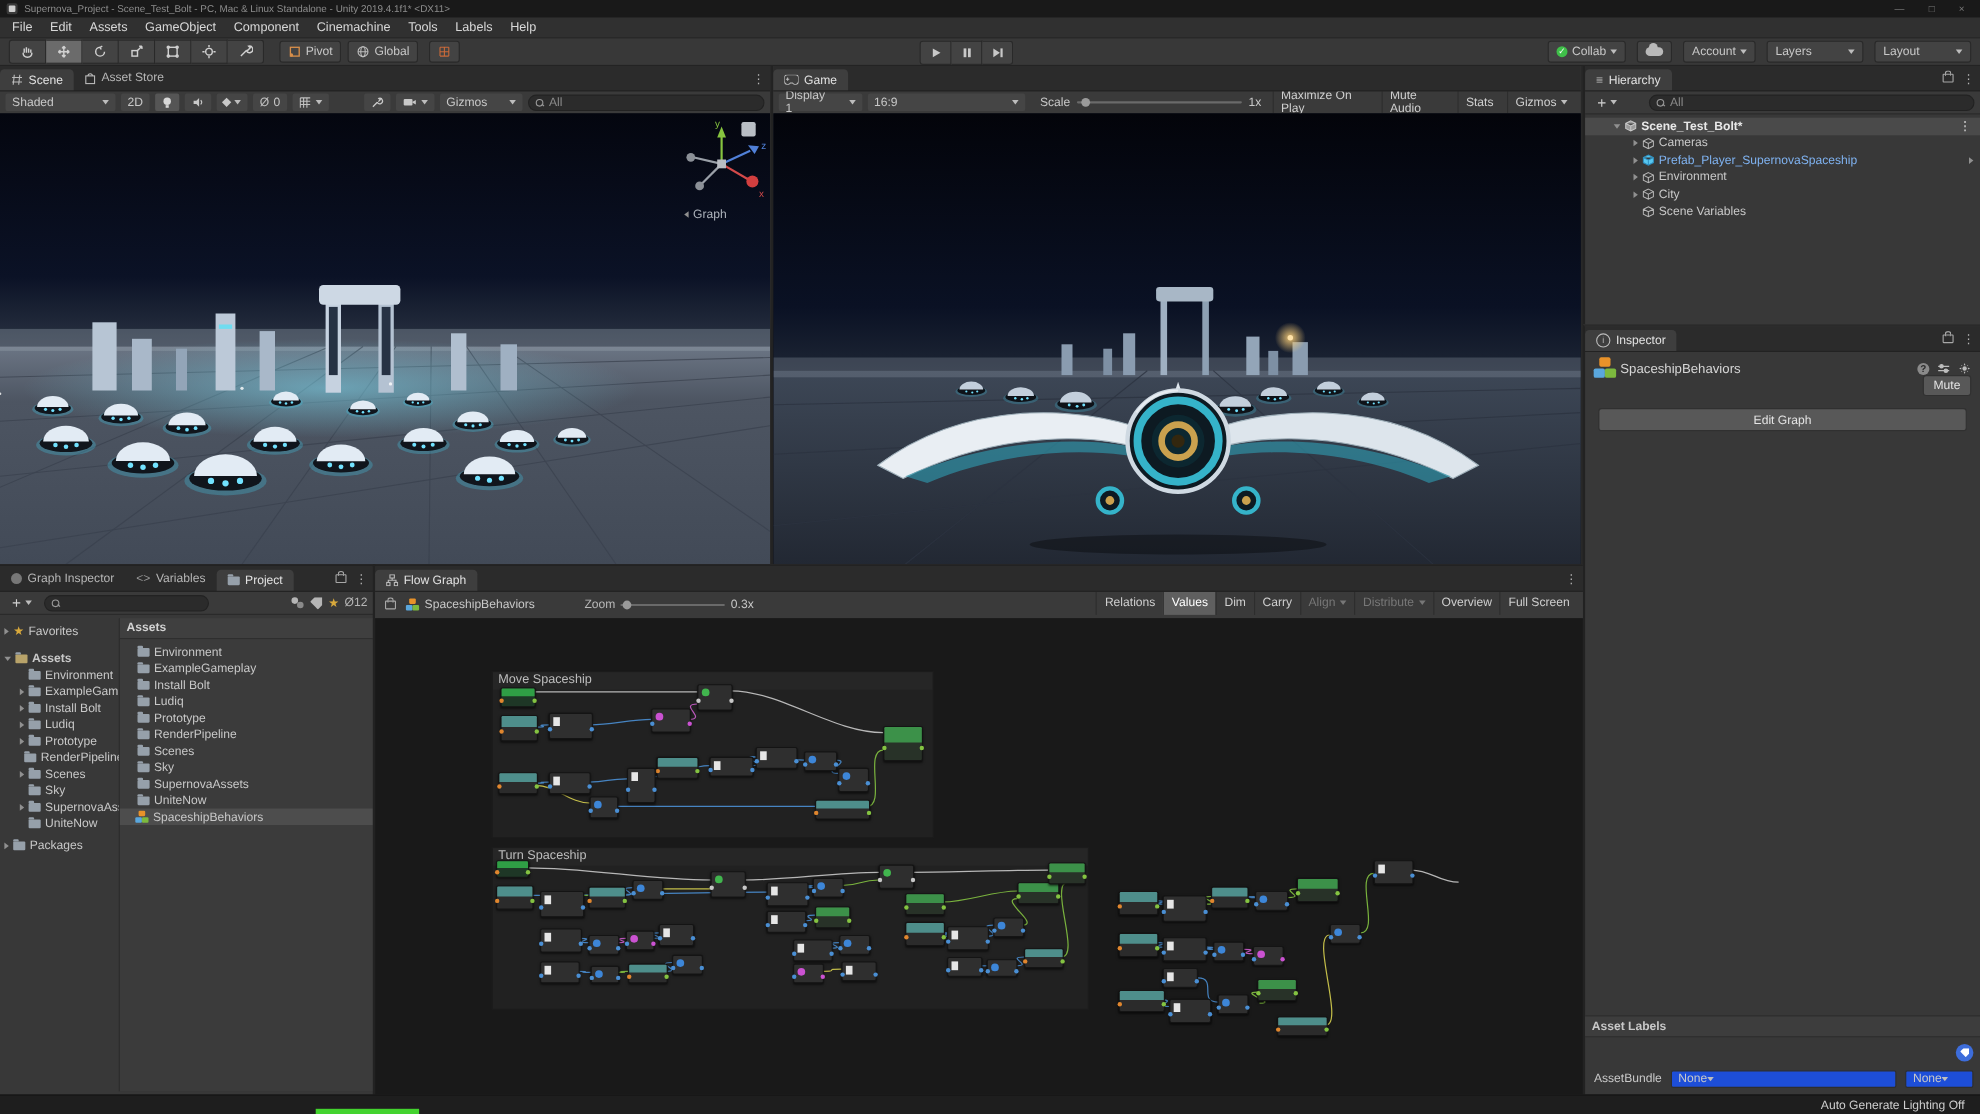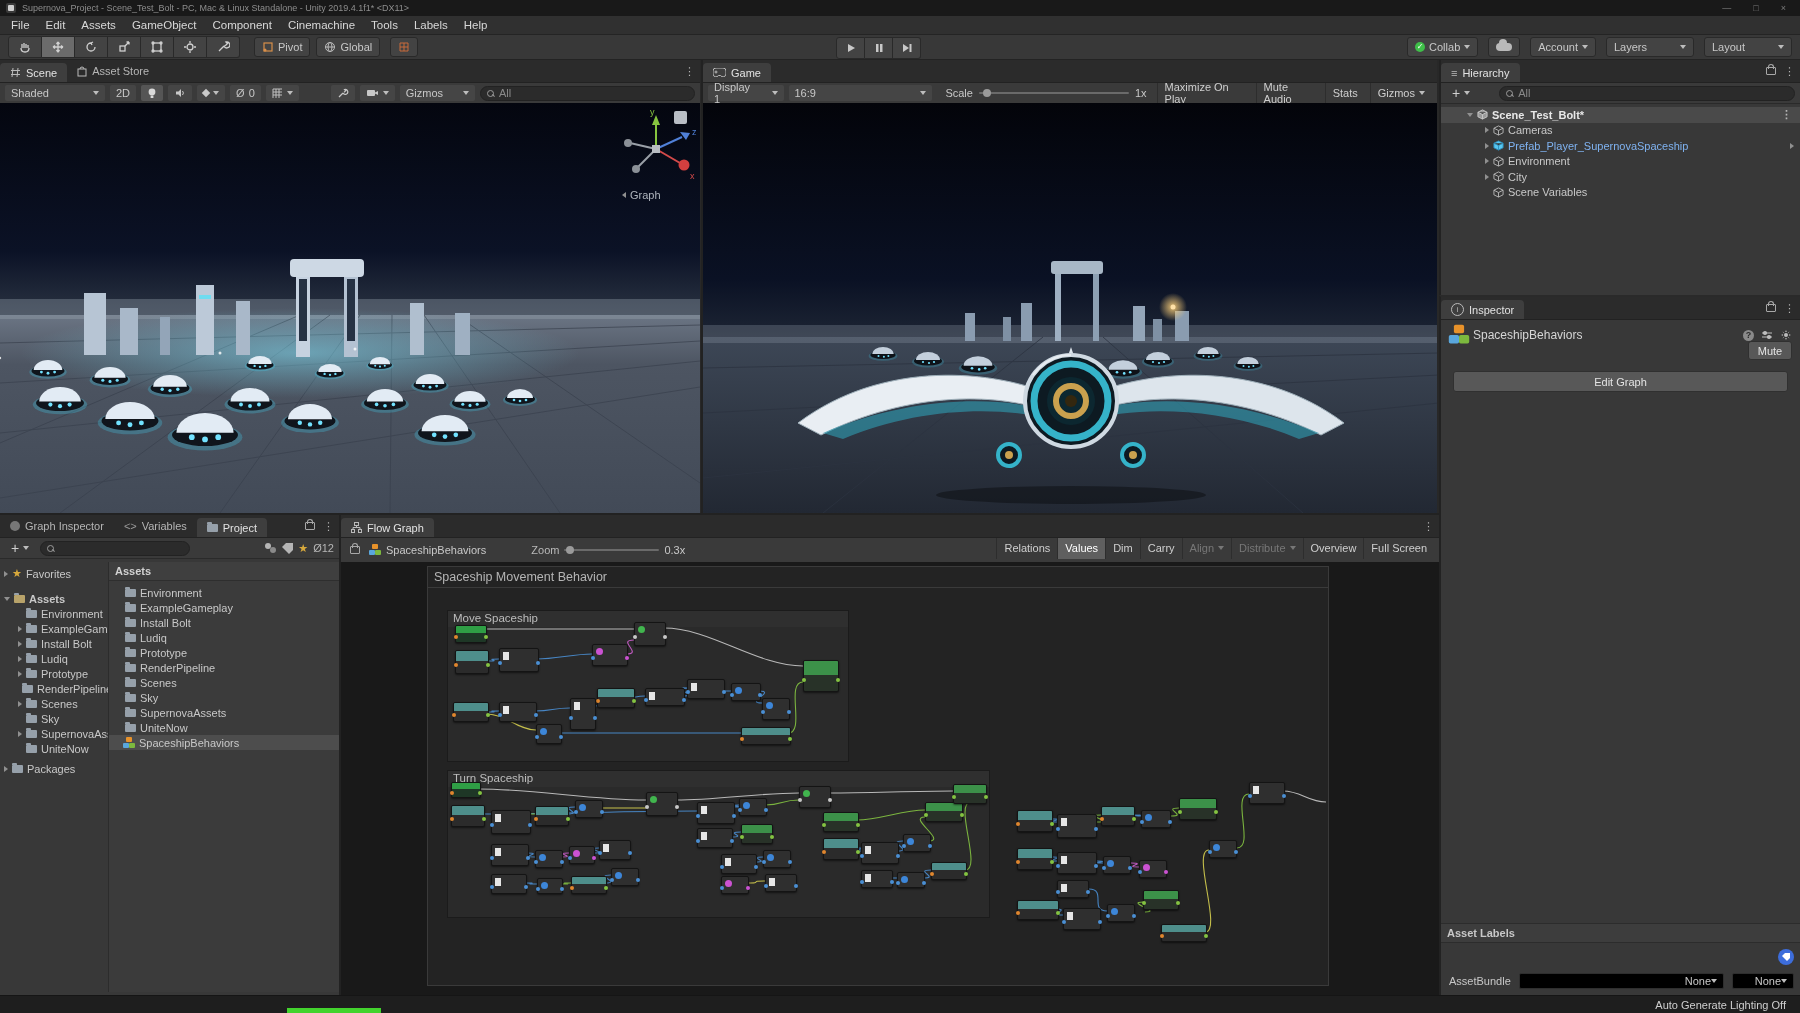--- a/index.html
+++ b/index.html
@@ -76,21 +76,21 @@
   .fg-group{position:absolute;background:rgba(255,255,255,0.035);border:1px solid #1b1b1b;box-shadow:inset 0 16px 0 rgba(255,255,255,0.025);}
   .fg-group .gl{font-size:11.5px;color:#bdbdbd;padding:1px 5px;}
   .fg-node{position:absolute;border:1px solid #141414;border-radius:2px;box-shadow:0 1px 2px rgba(0,0,0,.55);}
   .fg-node .hd{border-radius:1px 1px 0 0;}
   .fg-node .ic{position:absolute;border-radius:50%;width:7px;height:7px;left:3px;top:3px;}
   .fg-node .page{position:absolute;left:3px;top:3px;width:6px;height:8px;background:#e6e6e6;}
   .pdot{position:absolute;width:4px;height:4px;border-radius:50%;}
   
   .insp-btn{background:#585858;border:1px solid #303030;border-radius:3px;color:#e4e4e4;display:flex;align-items:center;justify-content:center;}
   .sect-head{background:#3d3d3d;border-top:1px solid #2c2c2c;border-bottom:1px solid #2c2c2c;font-weight:bold;display:flex;align-items:center;padding:0 6px;box-sizing:border-box;}
-  .dd-wide{background:#000000;border:1px solid #2e2e2e;border-radius:2px;height:16px;display:flex;align-items:center;justify-content:flex-end;padding:0 6px;box-sizing:border-box;}
+  .dd-wide{background:#1d4ed8;border:1px solid #2e2e2e;border-radius:2px;height:16px;display:flex;align-items:center;justify-content:flex-start;padding:0 6px;box-sizing:border-box;}
   
   #statusbar{position:absolute;left:0;top:995px;width:1800px;height:18px;background:#1e1e1e;border-top:1px solid #151515;}
   .slider-track{height:2px;background:#6a6a6a;border-radius:1px;position:relative;}
   .slider-knob{position:absolute;width:8px;height:8px;border-radius:50%;background:#9a9a9a;top:-3px;}
   .diamond{width:6px;height:6px;background:#c9c9c9;transform:rotate(45deg);display:inline-block;}
 </style>
 </head>
 <body>
 
 <div id="titlebar">
@@ -908,23 +908,20 @@
         </div>
         <div class="flat-btn">
           <span>Overview</span>
         </div>
         <div class="flat-btn">
           <span>Full Screen</span>
         </div>
       </div>
   </div>
   <div id="fg-canvas">
-      <div class="fg-outer" style="left: 86px; top: 4px; width: 900px; height: 418px;">
-        <div class="gt">Spaceship Movement Behavior</div>
-      </div>
       <div class="fg-group" style="left: 106px; top: 48px; width: 400px; height: 150px;">
         <div class="gl">Move Spaceship</div>
       </div>
       <div class="fg-group" style="left: 106px; top: 208px; width: 541px; height: 146px;">
         <div class="gl">Turn Spaceship</div>
       </div>
       <svg width="1100" height="435" style="position: absolute; left: 0px; top: 0px; pointer-events: none;">
         <path d="M144 67 C193.66666666666666 67 243.33333333333334 67 293 67" stroke="#c8c8c8" fill="none" stroke-width="1.1" opacity="0.9"></path>
         <path d="M323 66 C369.3333333333333 66 415.6666666666667 104 462 104" stroke="#c8c8c8" fill="none" stroke-width="1.1" opacity="0.9"></path>
         <path d="M146 99 C164 99 140 97 158 97" stroke="#4a8fd4" fill="none" stroke-width="1.1" opacity="0.9"></path>

